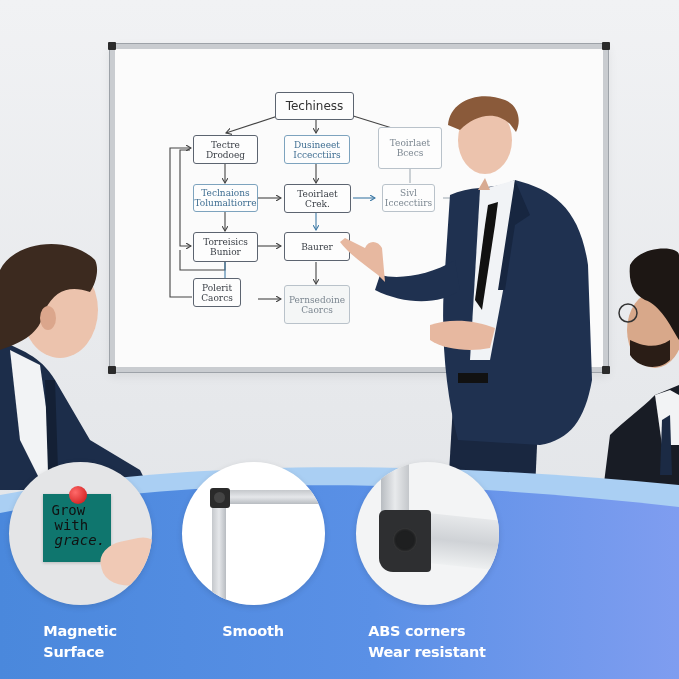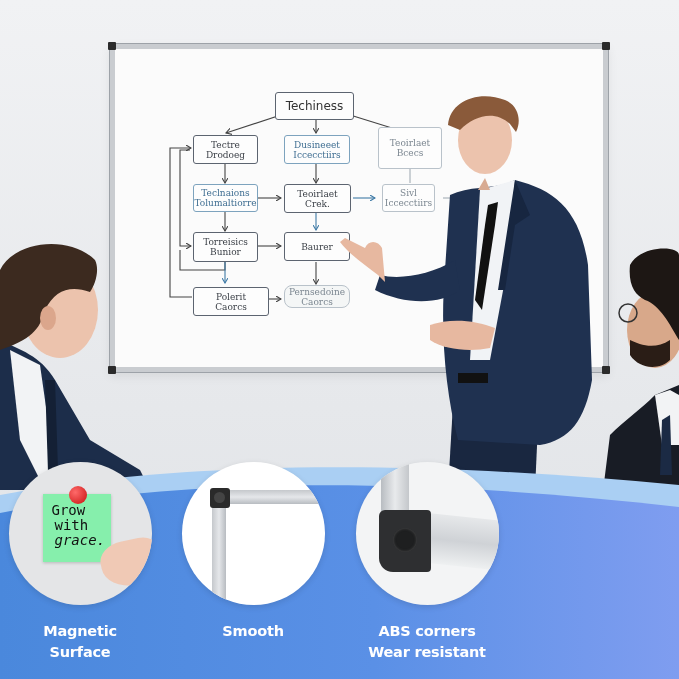--- a/index.html
+++ b/index.html
@@ -29,21 +29,21 @@
 
   
   .person { position: absolute; }
 
   
   .band { position: absolute; left: 0; top: 455px; width: 679px; height: 224px; }
   .feature { position: absolute; top: 462px; width: 150px; display: flex; flex-direction: column; align-items: center; }
   .circle { width: 143px; height: 143px; border-radius: 50%; background: #fff; overflow: hidden; position: relative;
     box-shadow: 0 2px 6px rgba(0,0,0,0.12); }
   .feature-label { margin-top: 16px; color: #ffffff; font-family: "DejaVu Sans", sans-serif; font-weight: bold;
-    font-size: 14.5px; line-height: 21px; text-align: center; letter-spacing: -0.2px; }
+    font-size: 14.5px; line-height: 21px; text-align: left; letter-spacing: -0.2px; }
 </style>
 </head>
 <body>
 
 <div class="scene">
 
   <div class="board"></div>
   <div class="board-corner tl"></div>
   <div class="board-corner tr"></div>
   <div class="board-corner bl"></div>
@@ -118,25 +118,25 @@
   </div>
 
   <div class="fc-box" style="left:193px;top:232px;width:65px;height:30px;">
     <span>Torreisics</span>
     <span>Bunior</span>
   </div>
   <div class="fc-box" style="left:284px;top:232px;width:66px;height:29px;">
     <span>Baurer</span>
   </div>
 
-  <div class="fc-box" style="left:193px;top:287px;width:76px;height:29px;">
+  <div class="fc-box" style="left:193px;top:278px;width:48px;height:29px;">
     <span>Polerit</span>
     <span>Caorcs</span>
   </div>
-  <div class="fc-box blue faint" style="left:284px;top:285px;width:66px;height:23px;background:#f4f6f6;border-radius:8px;">
+  <div class="fc-box blue faint" style="left:284px;top:285px;width:66px;height:39px;background:#f4f6f6;">
     <span>Pernsedoine</span>
     <span>Caorcs</span>
   </div>
 
   <svg class="person" style="left:330px;top:90px;" width="280" height="400" viewBox="0 0 280 400">
 
     <path d="M125,280 L118,400 L205,400 L210,290 Z" fill="#192740"></path>
 
     <path d="M120,105 C140,95 165,100 185,90 C225,100 250,120 258,175 L262,290 C255,330 240,350 210,355 L128,350 C115,300 110,240 115,180 Z" fill="#1f3150"></path>
 
@@ -184,21 +184,21 @@
         <stop offset="0.55" stop-color="#5a90e6"></stop>
         <stop offset="1" stop-color="#7f9df0"></stop>
       </linearGradient>
     </defs>
     <path d="M0,40 C180,5 420,5 679,30 L679,224 L0,224 Z" fill="#aacff3"></path>
     <path d="M0,58 C180,22 420,22 679,52 L679,224 L0,224 Z" fill="url(#bandGrad)"></path>
   </svg>
 
   <div class="feature" style="left:5px;">
     <div class="circle" style="background:#e4e5e7;">
-      <div style="position:absolute;left:34px;top:32px;width:68px;height:68px;background:#86efac;box-shadow:0 1px 3px rgba(0,0,0,0.2);
+      <div style="position:absolute;left:34px;top:32px;width:68px;height:68px;background:#0f766e;box-shadow:0 1px 3px rgba(0,0,0,0.2);
                   font-family:'DejaVu Sans Mono',monospace;font-size:14px;line-height:15px;color:#111;padding:9px 0 0 9px;">
         <div>Grow</div>
         <div style="padding-left:3px;">with</div>
         <div style="padding-left:3px;font-style:italic;">grace.</div>
       </div>
       <div style="position:absolute;left:60px;top:24px;width:18px;height:18px;border-radius:50%;background:radial-gradient(circle at 35% 35%,#ff6a6a,#c81010);"></div>
       <div style="position:absolute;left:92px;top:78px;width:60px;height:45px;border-radius:40% 30% 30% 50%;background:#f0c9b5;transform:rotate(-12deg);"></div>
     </div>
     <div class="feature-label">
       <div>Magnetic</div>

